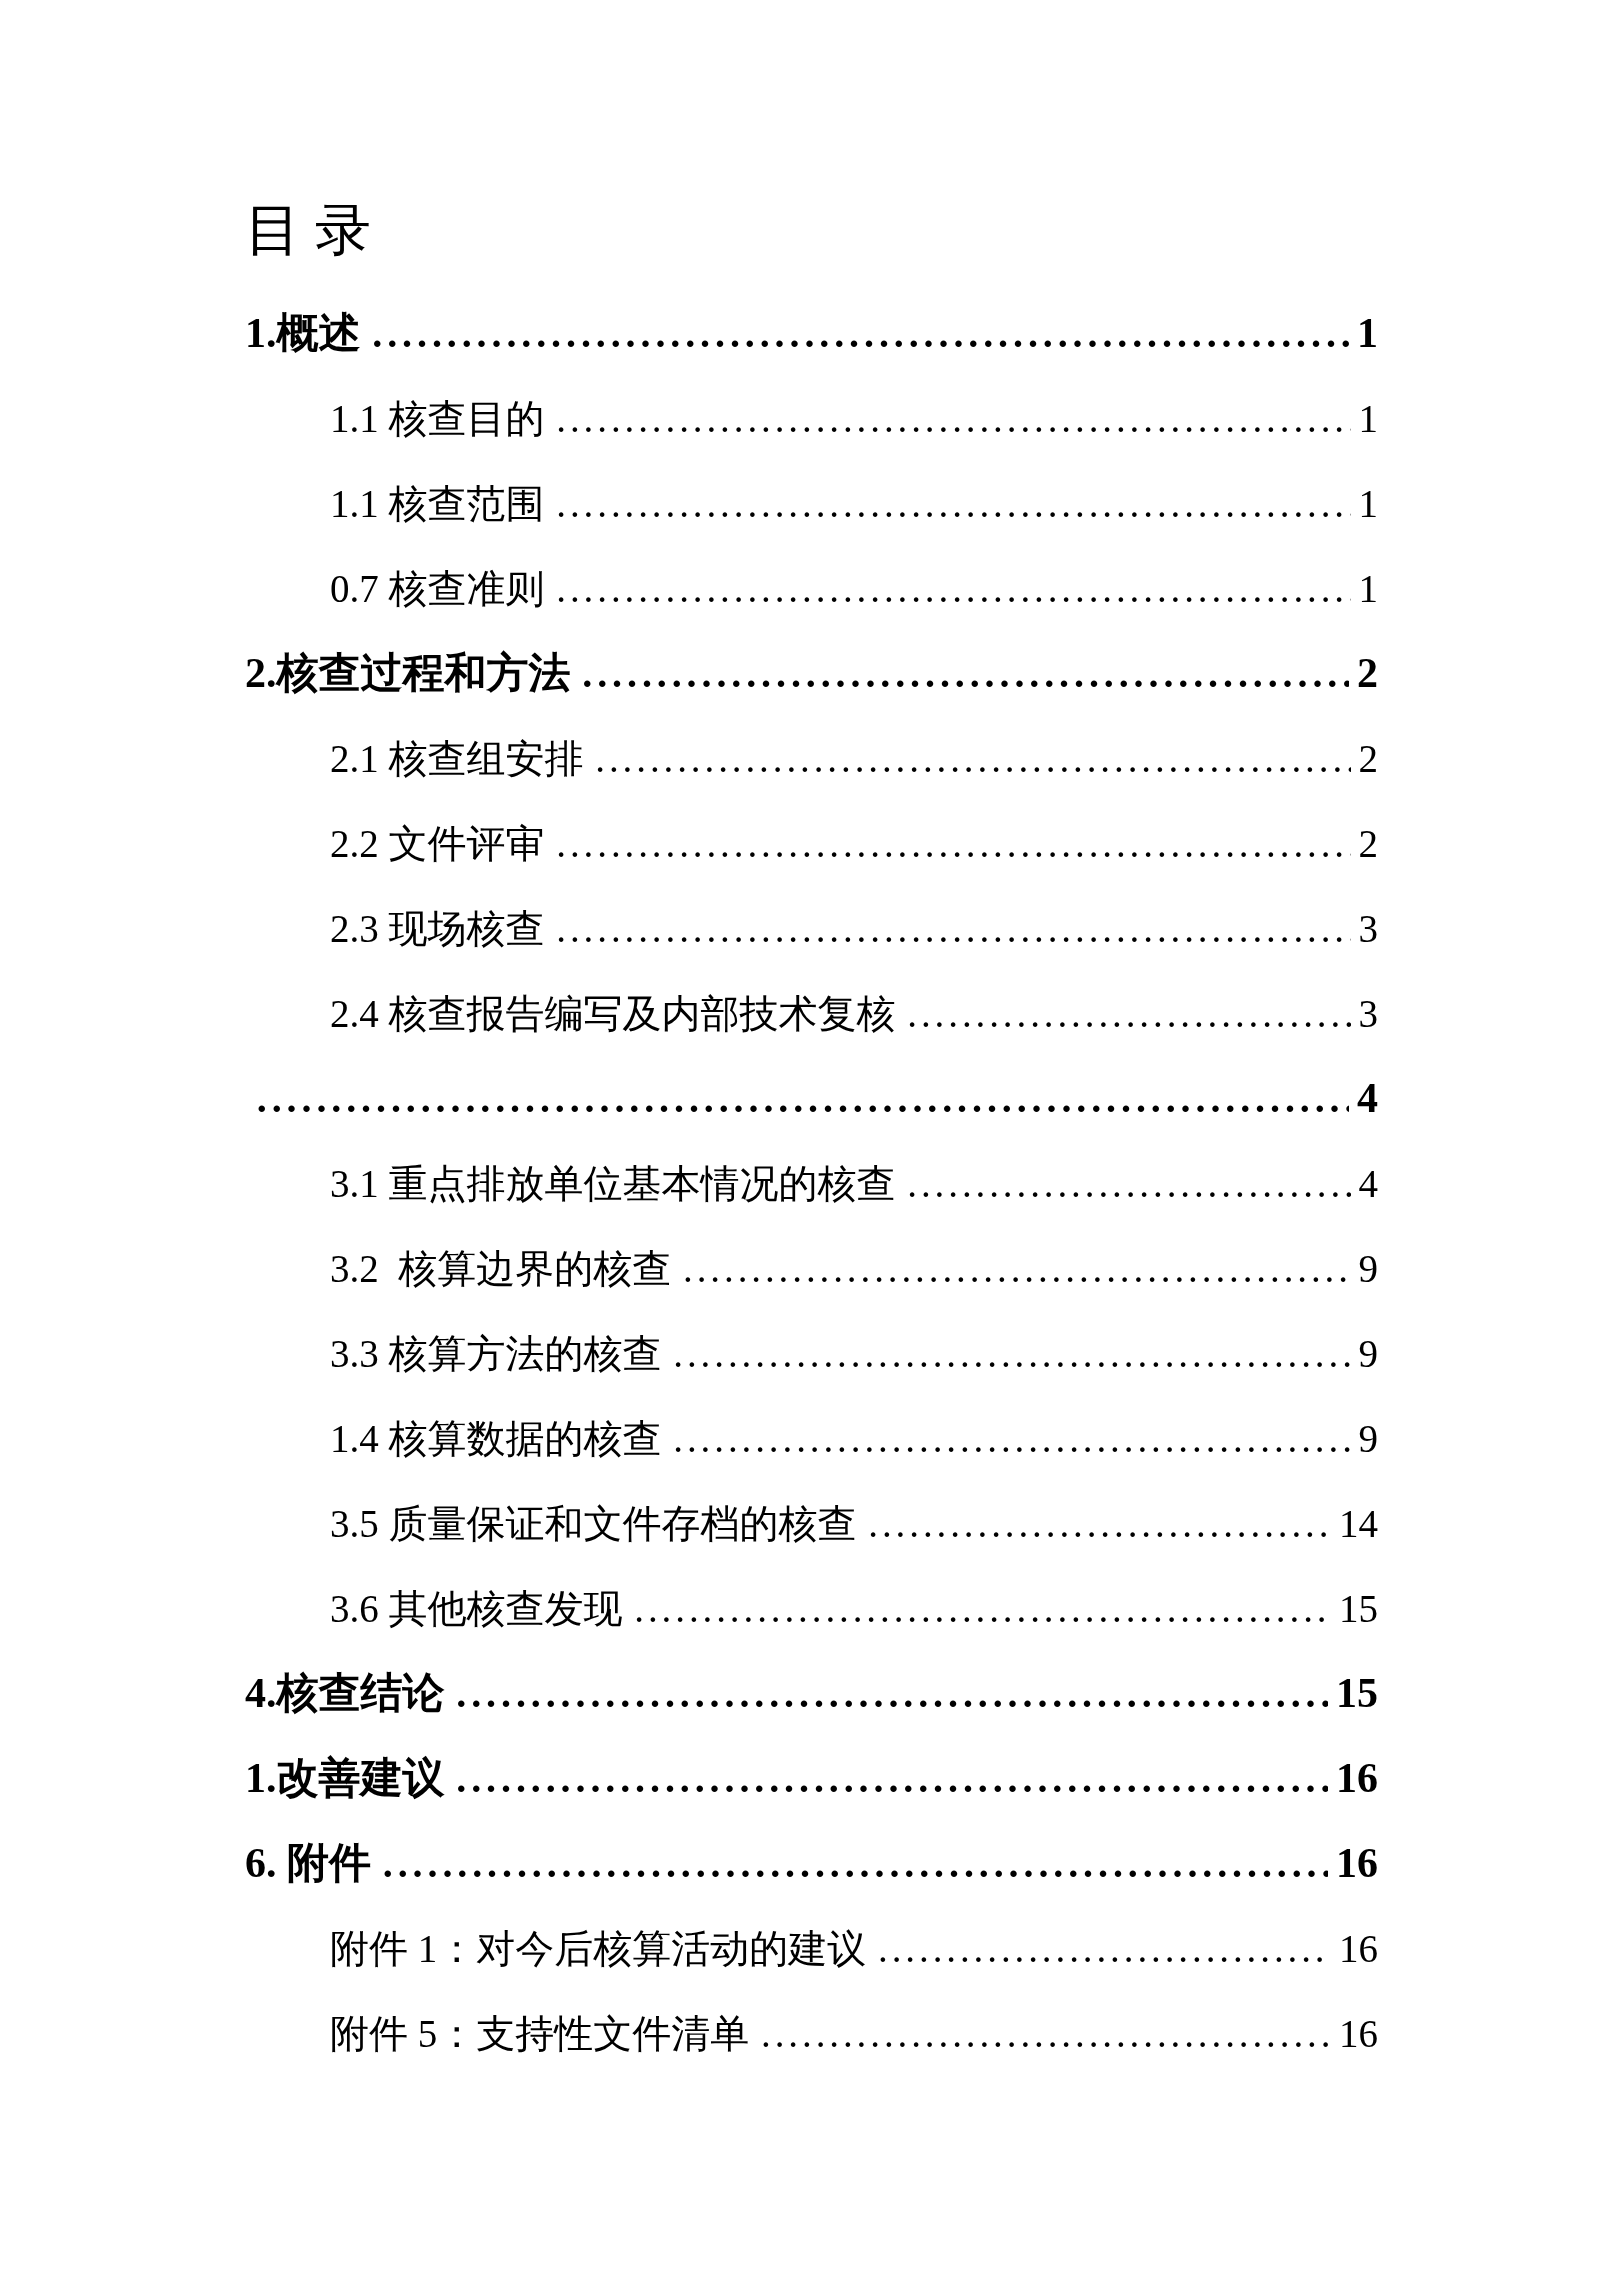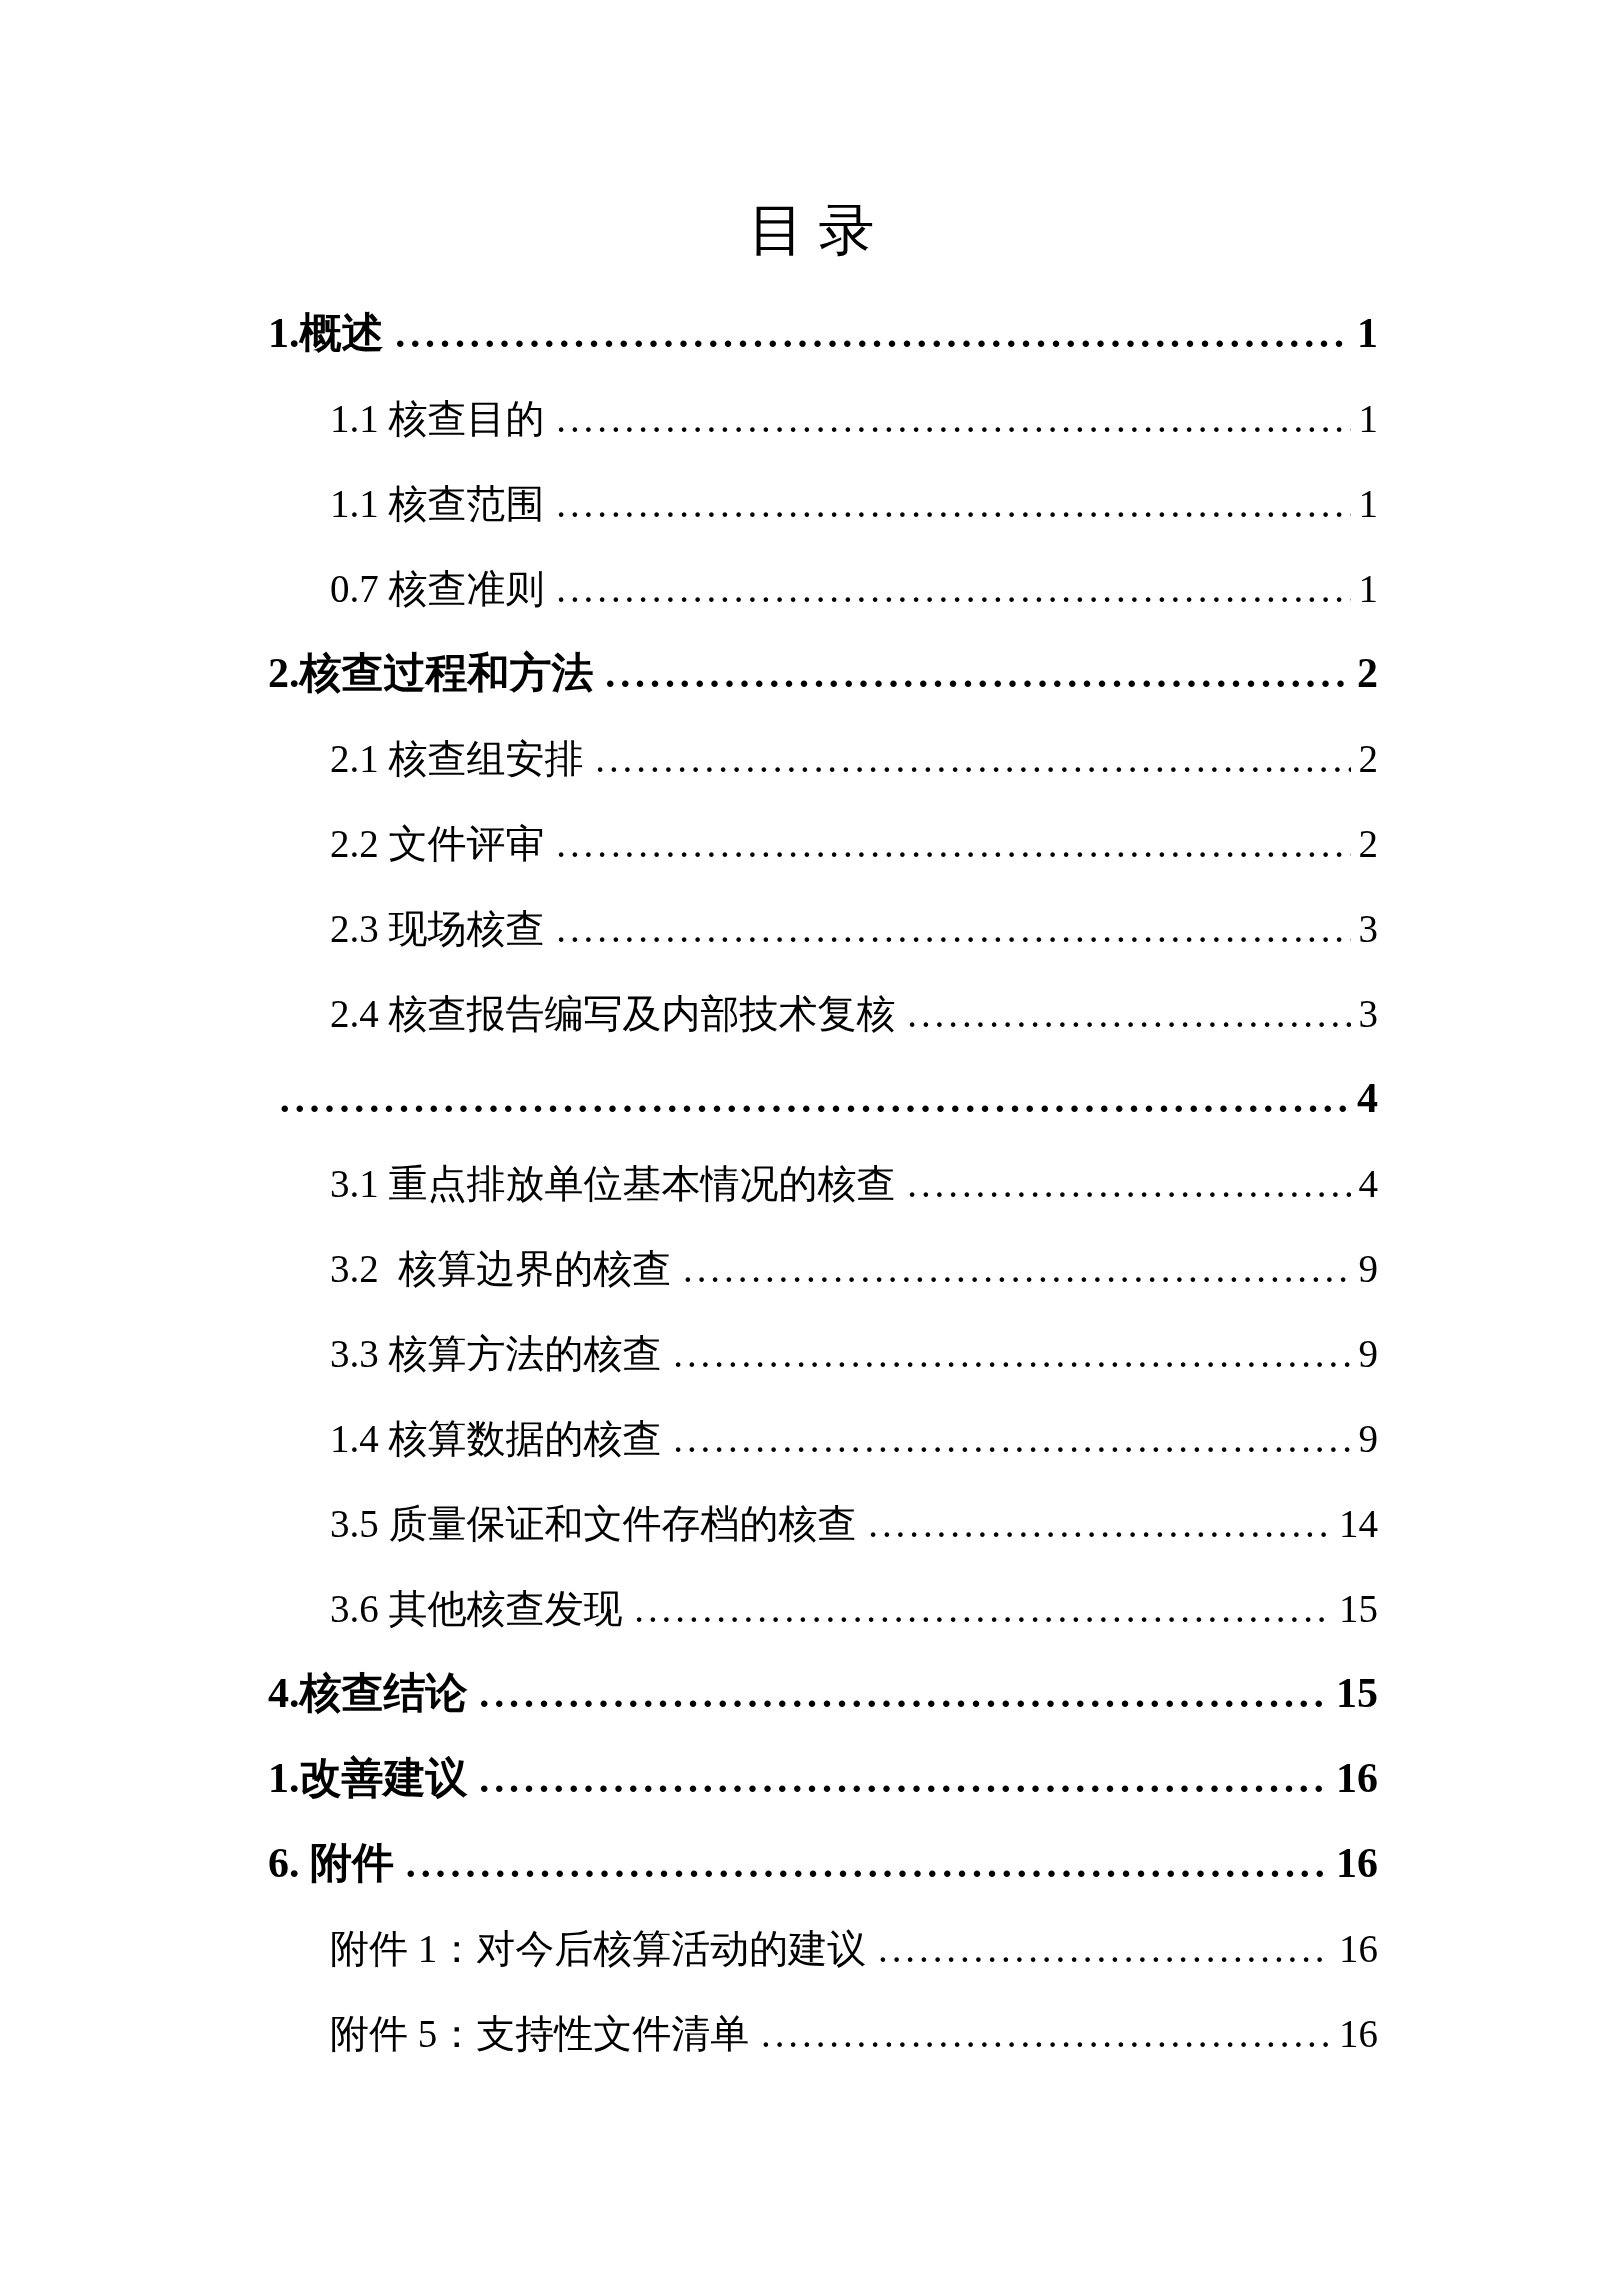--- a/index.html
+++ b/index.html
@@ -11,35 +11,33 @@
   }
   .page {
     width: 1621px; height: 2293px;
     background: #ffffff;
     overflow: hidden;
   }
   .content {
     padding: 196px 243px 0 245px;
   }
   .doc-title {
-    text-align: center;
     font-size: 56px;
     font-weight: normal;
     line-height: 69px;
     margin-bottom: 25.5px;
     white-space: pre;
   }
   .toc-row {
     display: flex;
     align-items: baseline;
     height: 85px;
     line-height: 85px;
     font-size: 39px;
     font-weight: normal;
-    margin-left: 23px;
   }
   .toc-row.level-1 {
     font-size: 42px;
     font-weight: bold;
   }
   .toc-row.level-2 {
     margin-left: 85px;
   }
   .toc-label {
     flex: 0 0 auto;

